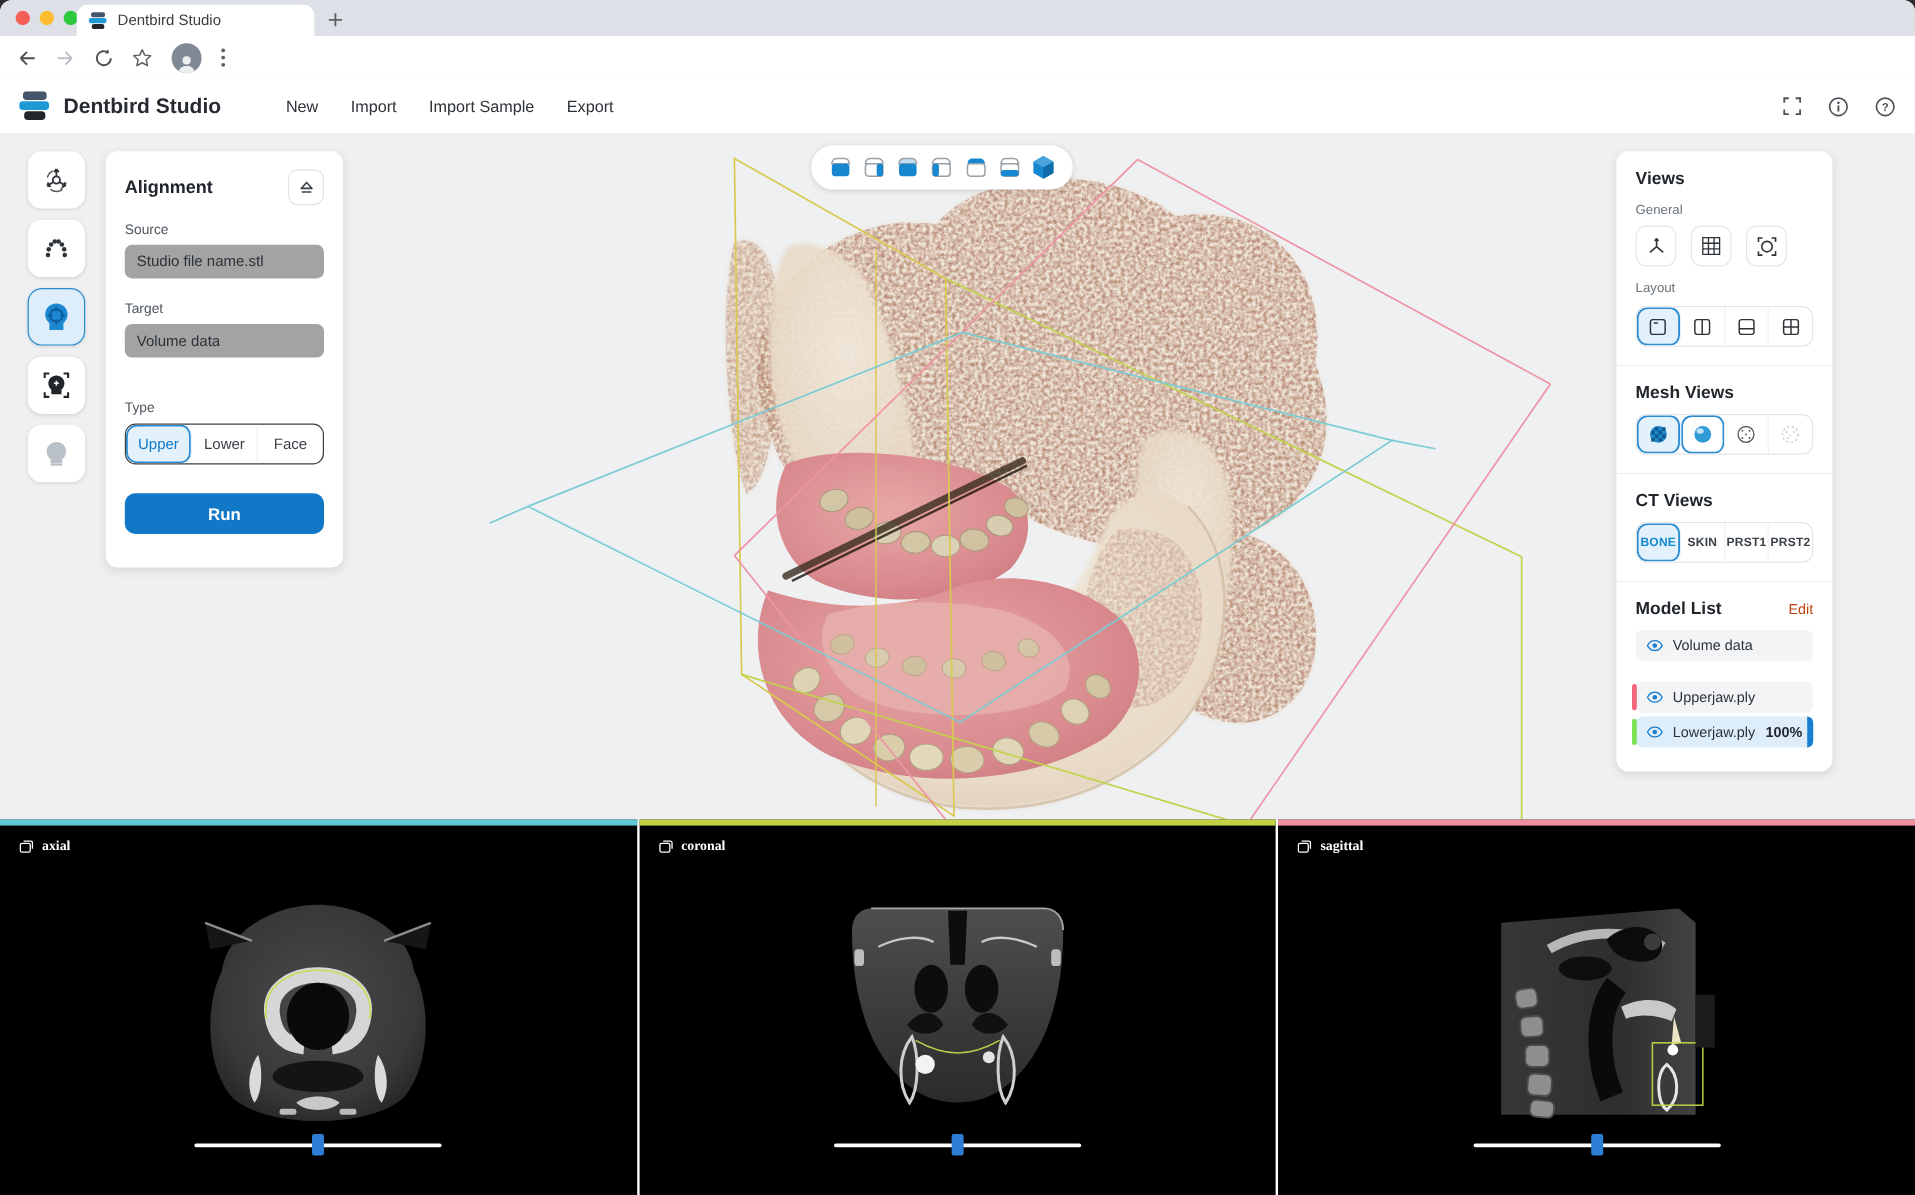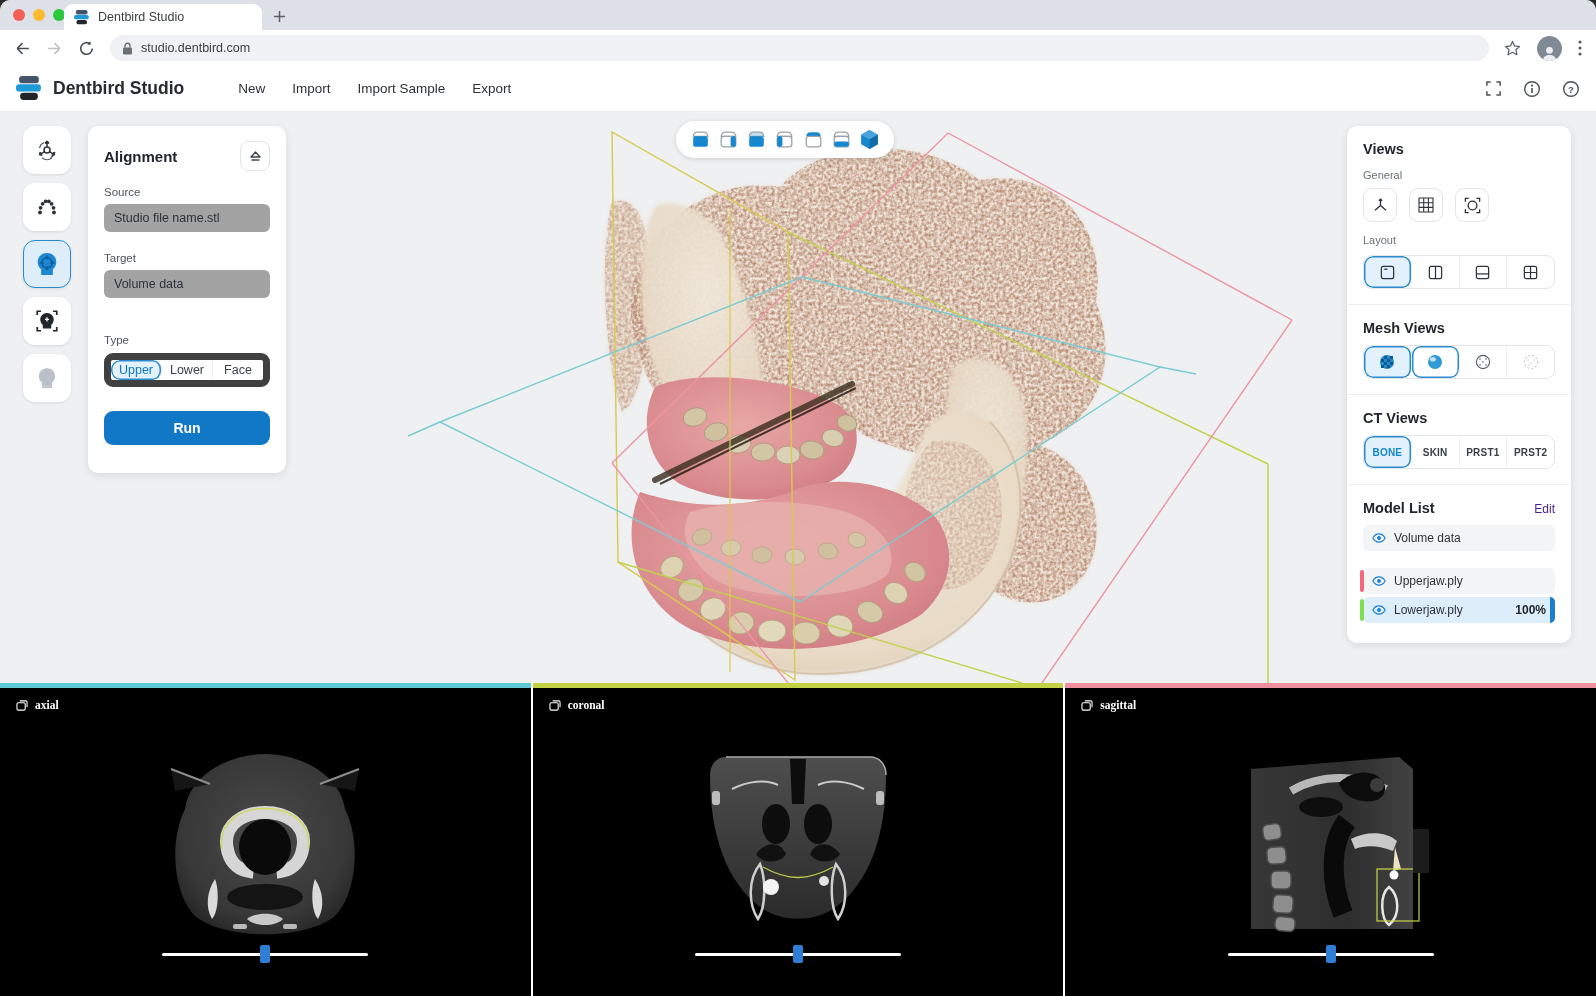--- a/index.html
+++ b/index.html
@@ -45,44 +45,44 @@
   
   .panel { background:#fff; border-radius:10px; box-shadow:0 2px 8px rgba(0,0,0,.10); }
   .align-panel { position:absolute; left:88px; top:14px; width:198px; padding:15px 16px 28px; }
   .panel-head { display:flex; align-items:center; justify-content:space-between; }
   .panel-title { font-size:15px; font-weight:bold; color:#21262c; }
   .sq-btn { width:30px; height:30px; border:1px solid #e0e3e7; border-radius:8px; background:#fff;
             display:flex; align-items:center; justify-content:center; cursor:pointer; }
   .field-label { margin-top:15px; font-size:11.5px; color:#4e555d; }
   .field { margin-top:6px; height:28px; background:#a3a3a3; border-radius:6px; font-size:12.5px;
            color:#2c3238; display:flex; align-items:center; padding:0 10px; cursor:pointer; }
-  .seg { margin-top:7px; display:flex; height:34px; border:7px solid #404040; border-radius:9px; background:#fff; }
+  .seg { margin-top:7px; display:flex; height:34px; border:1px solid #404040; border-radius:9px; background:#fff; }
   .seg-cell { flex:1; display:flex; align-items:center; justify-content:center; font-size:12.5px;
               color:#3a4046; border-right:1px solid #edeff1; cursor:pointer; }
   .seg-cell:last-child { border-right:none; }
   .seg-cell.active { background:#e2f1fb; color:#1178c8; box-shadow:inset 0 0 0 1.5px #2a8bd0; border-radius:9px; border-right-color:transparent; }
   .run-btn { margin-top:24px; width:100%; height:34px; background:#1178c8; border:none; border-radius:9px;
              color:#fff; font-size:14px; font-weight:bold; cursor:pointer; font-family:inherit; }
   
-  .right-panel { position:absolute; left:1347px; top:14px; width:224px; padding:15px 16px 20px; }
+  .right-panel { position:absolute; left:1347px; top:14px; width:180px; padding:15px 16px 20px; }
   .rp-title { font-size:14.5px; font-weight:bold; color:#21262c; }
   .rp-sub { margin-top:12px; font-size:11px; color:#6a727b; }
   .icon-row { display:flex; gap:12px; margin-top:7px; }
   .icon-btn { width:34px; height:34px; border:1px solid #e2e5e9; border-radius:9px; background:#fff;
               display:flex; align-items:center; justify-content:center; cursor:pointer; }
   .rp-divider { height:1px; background:#edeff1; margin:15px -16px; }
   .rseg { display:flex; height:34px; border:1px solid #e2e5e9; border-radius:9px; margin-top:9px; background:#fff; }
   .rseg-cell { flex:1; display:flex; align-items:center; justify-content:center; border-right:1px solid #edeff1; cursor:pointer; }
   .rseg-cell:last-child { border-right:none; }
   .rseg-cell.active { background:#e2f1fb; box-shadow:inset 0 0 0 1.5px #2a8bd0; border-radius:9px; border-right-color:transparent; }
   .rseg-cell.blue-border { box-shadow:inset 0 0 0 1.5px #2a8bd0; border-radius:9px; }
   .ct-cell { font-size:10px; font-weight:bold; color:#3a4046; letter-spacing:.2px; }
   .ct-cell.active { color:#1187d0; }
   .ml-head { display:flex; align-items:baseline; }
-  .edit-link { margin-left:auto; font-size:12px; color:#4c1d95; cursor:pointer; }
+  .edit-link { margin-left:auto; font-size:12px; color:#c2410c; cursor:pointer; }
   .model-row { position:relative; height:26px; background:#f3f4f6; border-radius:6px; display:flex;
                align-items:center; gap:8px; padding:0 9px; margin-top:9px; font-size:12px; color:#2c3238; }
   .model-row.gap { margin-top:17px; }
   .model-row.tight { margin-top:3px; }
   .model-row.selected { background:#ddeefa; }
   .model-row .accent { position:absolute; left:-3px; top:2px; bottom:2px; width:4px; border-radius:3px; }
   .accent.red { background:#f2677a; } .accent.green { background:#7be052; }
   .model-row .grip { position:absolute; right:0; top:0; bottom:0; width:5px; background:#1b7fd0; border-radius:0 6px 6px 0; }
   .opacity-val { margin-left:auto; font-weight:bold; color:#21262c; }
   
@@ -127,27 +127,20 @@
     <svg class="nav-ic" viewBox="0 0 16 16">
       <path d="M14 8 H3 M3 8 L8 3 M3 8 L8 13" stroke="#494e53" stroke-width="1.5" fill="none"></path>
     </svg>
     <svg class="nav-ic" viewBox="0 0 16 16">
       <path d="M2 8 H13 M13 8 L8 3 M13 8 L8 13" stroke="#bcc0c5" stroke-width="1.5" fill="none"></path>
     </svg>
     <svg class="nav-ic" viewBox="0 0 16 16">
       <path d="M13.5 8 A5.5 5.5 0 1 1 11.6 3.8" stroke="#494e53" stroke-width="1.5" fill="none"></path>
       <path d="M11.5 1 L12 4.2 L8.8 4.4 Z" fill="#494e53"></path>
     </svg>
-    <div class="urlfield">
-      <svg width="11" height="13" viewBox="0 0 11 13">
-        <rect x="1" y="5.5" width="9" height="7" rx="1.3" fill="#6a7076"></rect>
-        <path d="M3 5.5 V3.8 A2.5 2.5 0 0 1 8 3.8 V5.5" stroke="#6a7076" stroke-width="1.4" fill="none"></path>
-      </svg>
-      <span>studio.dentbird.com</span>
-    </div>
     <div class="url-right">
       <svg width="17" height="17" viewBox="0 0 18 18">
         <path d="M9 1.5 L11.2 6.3 16.5 6.9 12.6 10.4 13.7 15.6 9 13 4.3 15.6 5.4 10.4 1.5 6.9 6.8 6.3 Z" fill="none" stroke="#5a5f64" stroke-width="1.3" stroke-linejoin="round"></path>
       </svg>
       <div class="avatar">
         <svg width="17" height="16" viewBox="0 0 16 15">
           <circle cx="8" cy="5" r="3.2" fill="#eceff2"></circle>
           <path d="M1.5 15 C2 10.8 5 9.4 8 9.4 C11 9.4 14 10.8 14.5 15 Z" fill="#eceff2"></path>
         </svg>
       </div>

